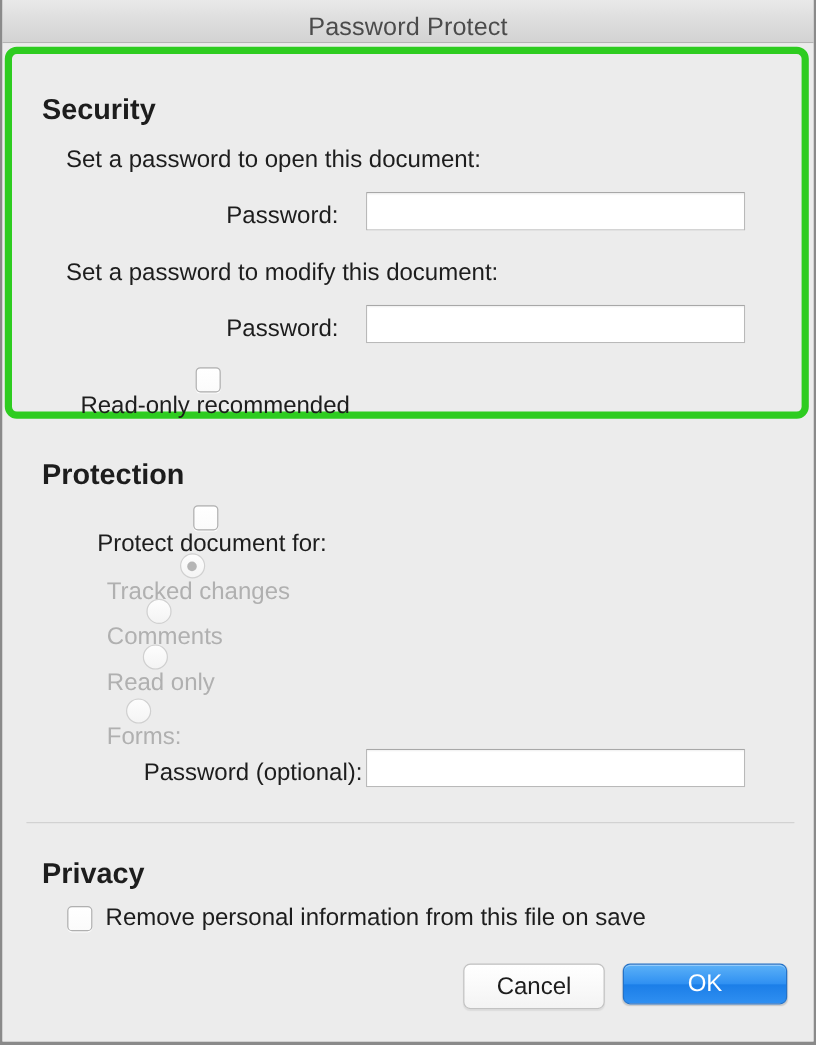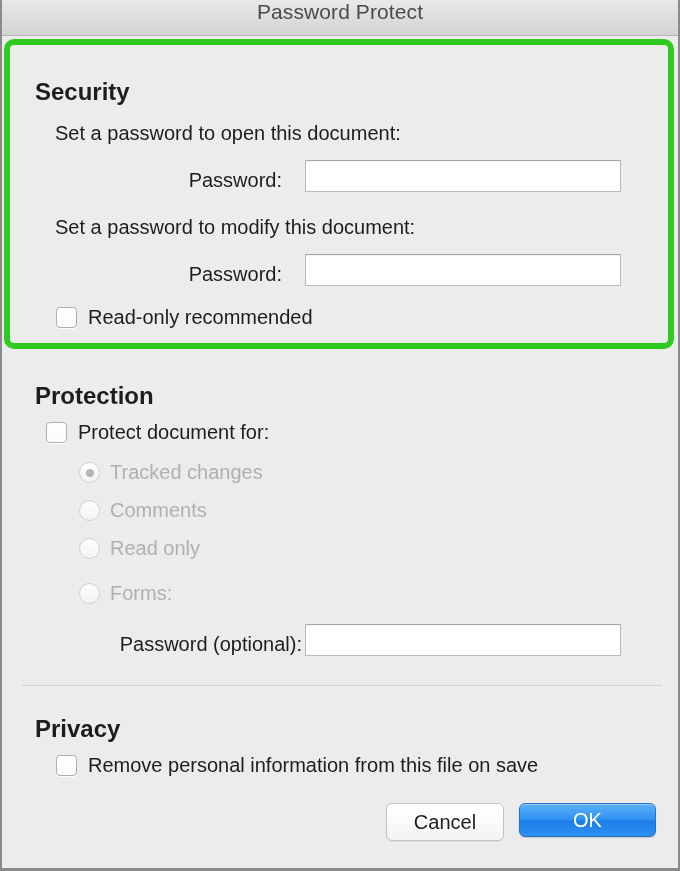--- a/index.html
+++ b/index.html
@@ -29,21 +29,21 @@
 
   
   .titlebar {
     position: absolute;
     top: 0; left: 0; right: 0;
     height: 36px;
     background: linear-gradient(180deg, #e9e9e9 0%, #dcdcdc 55%, #d3d3d3 100%);
     border-bottom: 1px solid #b4b4b4;
     box-sizing: border-box;
     display: flex;
-    align-items: flex-start;
+    align-items: flex-end;
     justify-content: center;
   }
   .titlebar-title {
     font-size: 21px;
     color: #4b4b4b;
     letter-spacing: .1px;
   }
 
   
   .dialog-body {
@@ -120,20 +120,21 @@
     color: #1d1d1d;
     margin-left: 11px;
     white-space: nowrap;
   }
 
   
   .radio-row {
     position: absolute;
     display: flex;
     align-items: center;
+    flex-direction: column;
   }
   .radio {
     position: relative;
     width: 21px;
     height: 21px;
     border-radius: 50%;
     border: 1px solid #d0d0d0;
     background: linear-gradient(180deg, #fdfdfd 0%, #f4f4f4 100%);
     box-sizing: border-box;
     flex: 0 0 auto;
@@ -209,28 +210,28 @@
     <div class="row-label" style="left:53px; top:86px;">Set a password to open this document:</div>
 
     <div class="row-label right" style="left:100px; top:133px; width:180px;">Password:</div>
     <input class="textfield" style="left: 303px; top: 124px; width: 316px;" type="password" value="">
 
     <div class="row-label" style="left:53px; top:180px;">Set a password to modify this document:</div>
 
     <div class="row-label right" style="left:100px; top:227px; width:180px;">Password:</div>
     <input class="textfield" style="left: 303px; top: 218px; width: 316px;" type="password" value="">
 
-    <div class="check-row" style="left:54px; top:270px;">
+    <div class="check-row" style="left:54px; top:270px;flex-direction:column;">
       <span class="checkbox"></span>
       <span class="check-label">Read-only recommended</span>
     </div>
 
     <div class="group-title" style="left:33px; top:346px;">Protection</div>
 
-    <div class="check-row" style="left:44px; top:385px;">
+    <div class="check-row" style="left:68px; top:385px;flex-direction:column;">
       <span class="checkbox"></span>
       <span class="check-label">Protect document for:</span>
     </div>
 
     <div class="radio-row disabled" style="left:77px; top:425px;">
       <span class="radio selected"></span>
       <span class="radio-label">Tracked changes</span>
     </div>
 
     <div class="radio-row disabled" style="left:77px; top:501px;">

